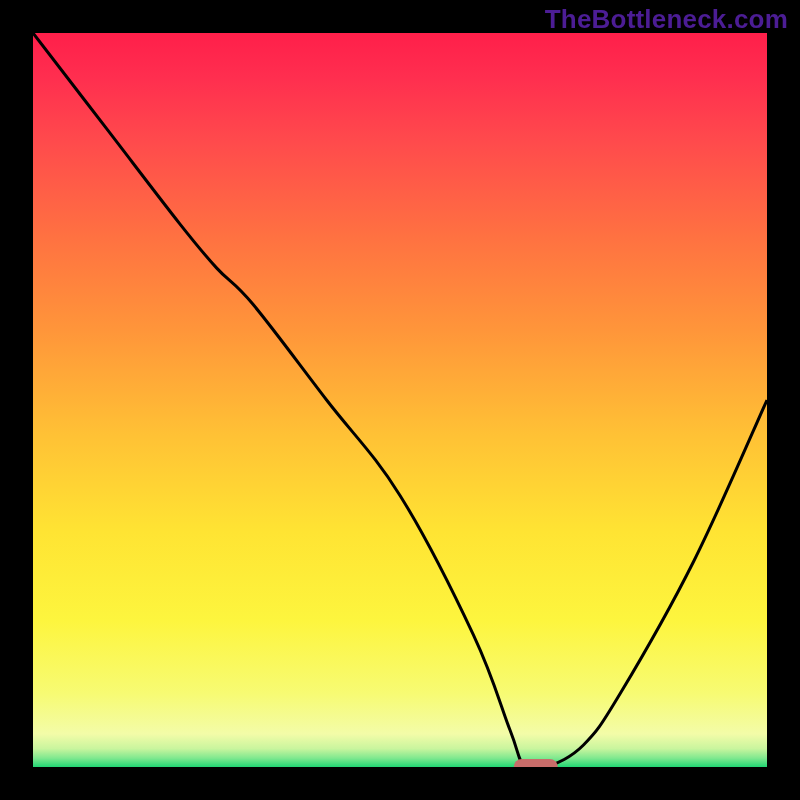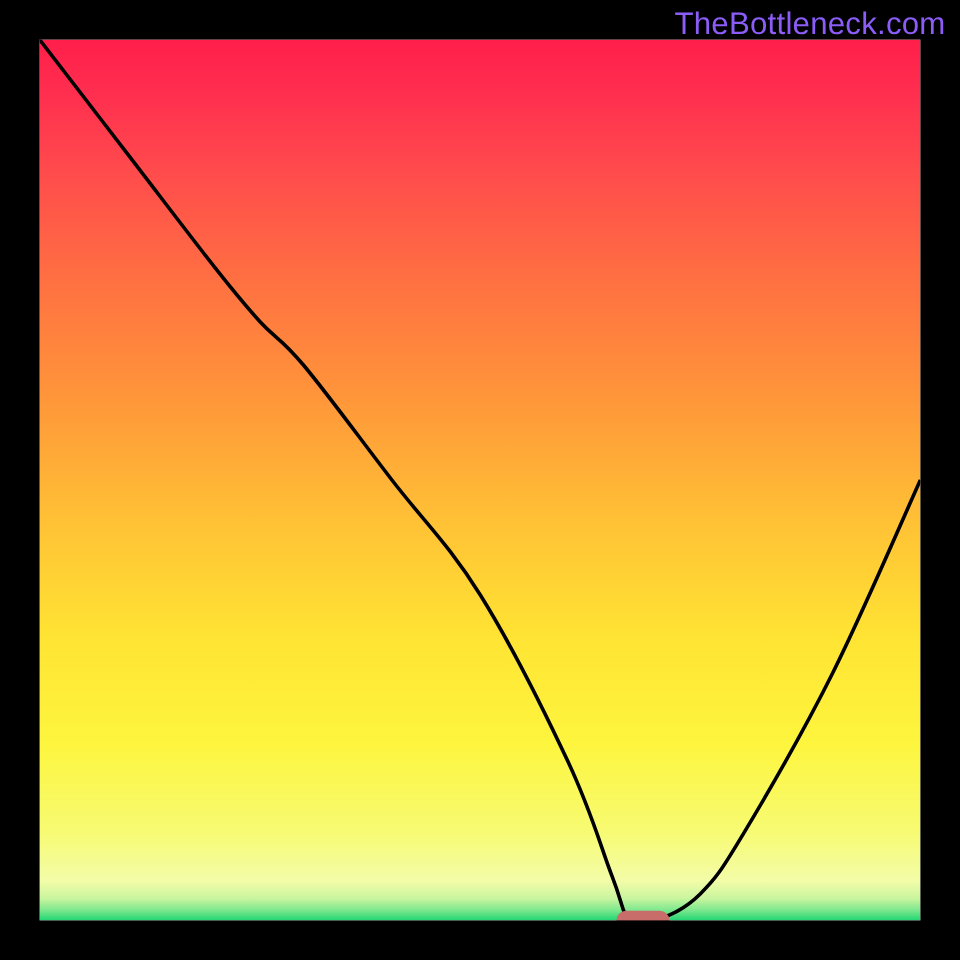--- a/index.html
+++ b/index.html
@@ -15,23 +15,23 @@
     position: absolute;
     left: 0;
     top: 0;
     width: 800px;
     height: 800px;
   }
   .watermark {
     position: absolute;
     top: 4px;
     right: 12px;
-    color: #8b5cf6;
+    color: #4c1d95;
     font-size: 26px;
-    font-weight: 400;
+    font-weight: 700;
     letter-spacing: 0.2px;
   }
   svg { display: block; }
 </style>
 </head>
 <body>
 
 <div class="frame">
 
   <svg id="chart-svg" width="800" height="800" viewBox="0 0 800 800">

